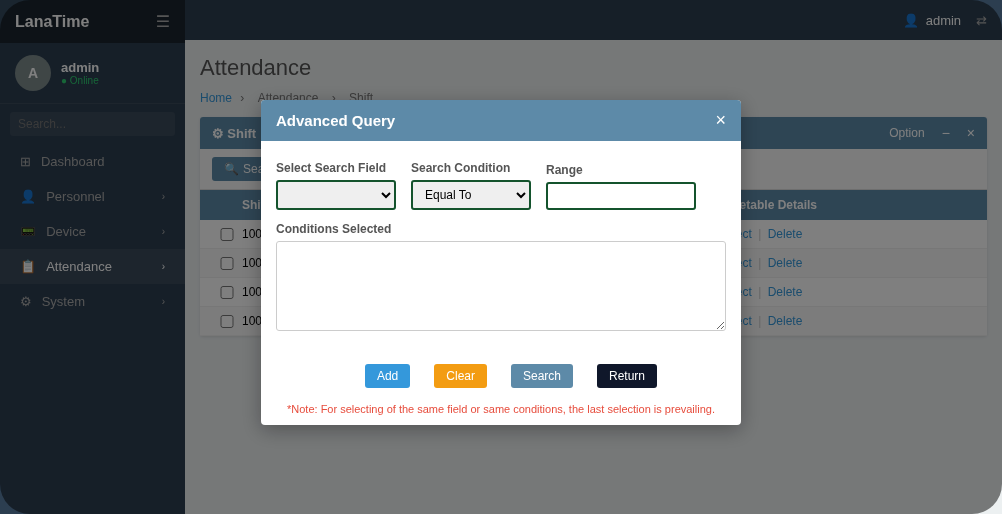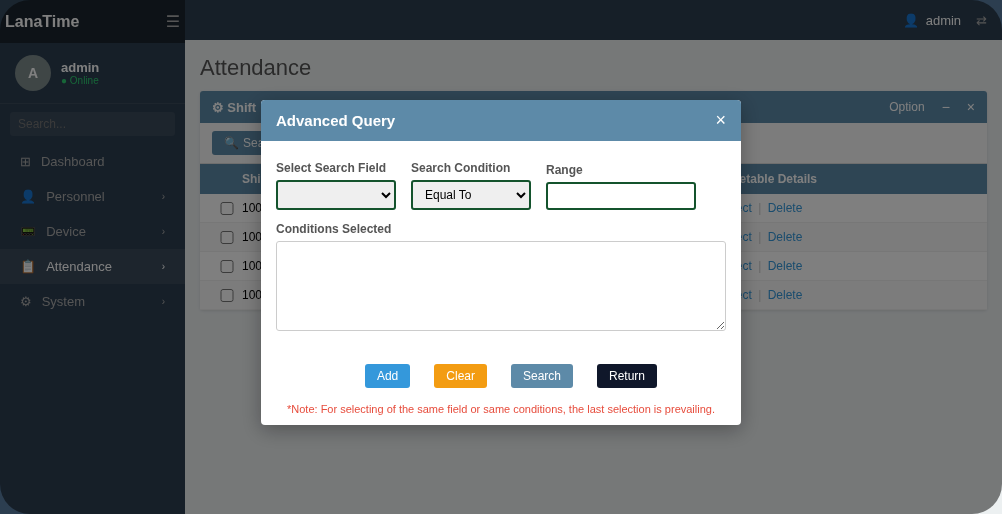--- a/index.html
+++ b/index.html
@@ -9,21 +9,21 @@
     .sidebar {
       width: 185px;
       background: #2c3e50;
       color: #ccc;
       flex-shrink: 0;
       display: flex;
       flex-direction: column;
     }
     .sidebar-header {
       background: #1a252f;
-      padding: 12px 5px;
+      padding: 12px 15px;
       display: flex;
       align-items: center;
       gap: 10px;
     }
     .sidebar-logo-text {
       color: #fff;
       font-size: 16px;
       font-weight: bold;
     }
     .hamburger-icon {
@@ -270,20 +270,27 @@
       <span>👤</span>
       <span>admin</span>
     </div>
     <div class="topbar-icons">
       <span style="color:#aaa;cursor:pointer;">⇄</span>
     </div>
   </div>
 
   <div class="content-area">
     <div class="page-title">Attendance</div>
+    <div class="breadcrumb">
+      <a>Home</a>
+      <span>›</span>
+      <span>Attendance</span>
+      <span>›</span>
+      <span>Shift</span>
+    </div>
 
     <div class="panel">
       <div class="panel-header">
         <span class="panel-header-title">
           ⚙ <span>Shift</span>
         </span>
         <div class="panel-header-actions">
           <span style="font-size:12px;">Option</span>
           <button class="panel-header-btn">−</button>
           <button class="panel-header-btn">×</button>

